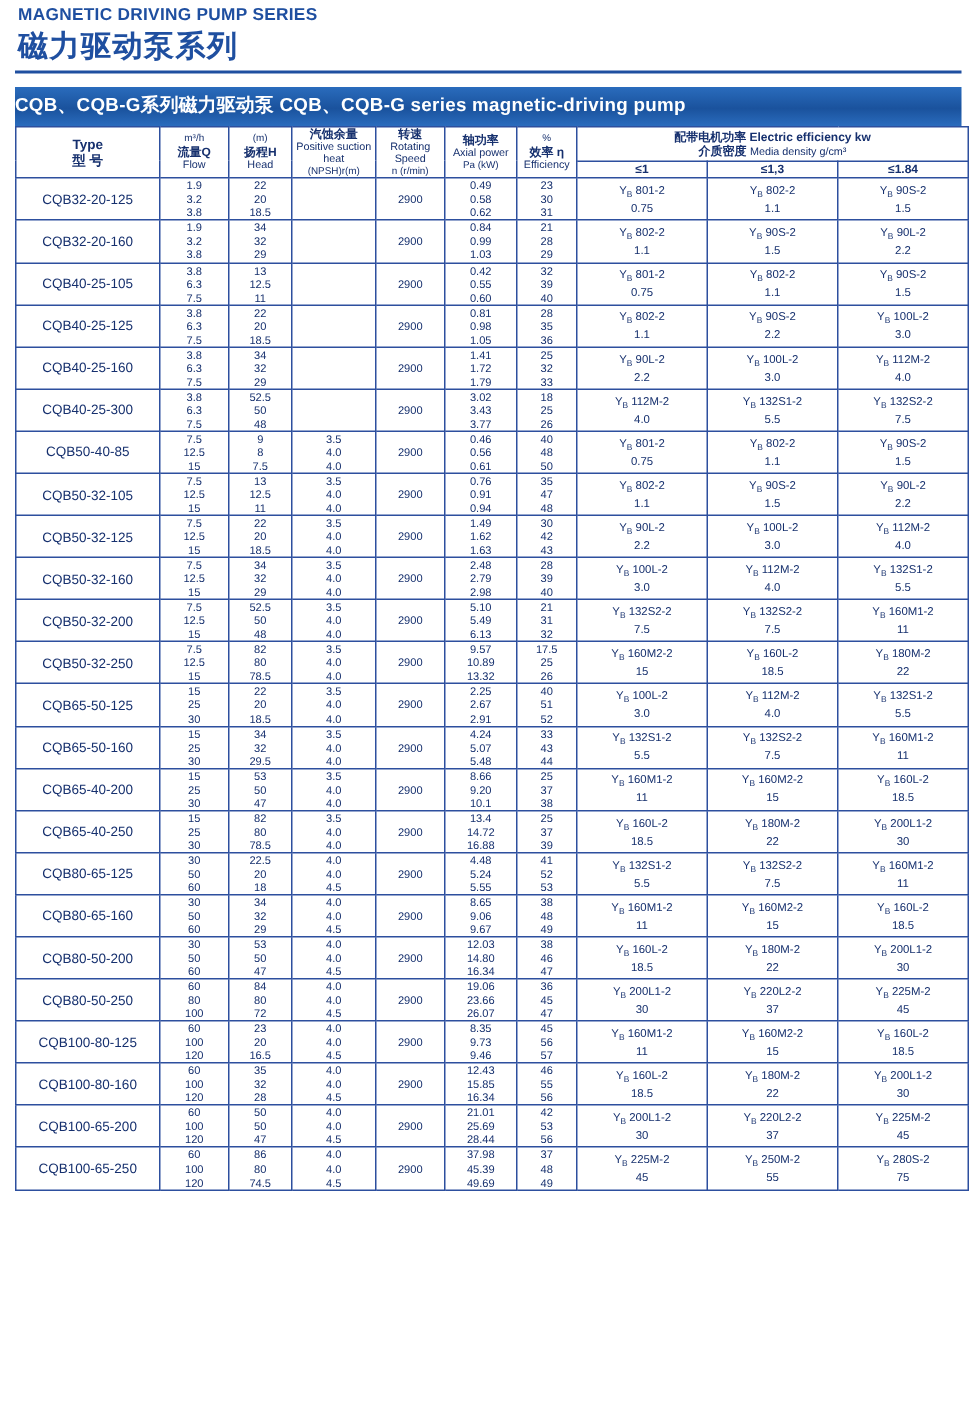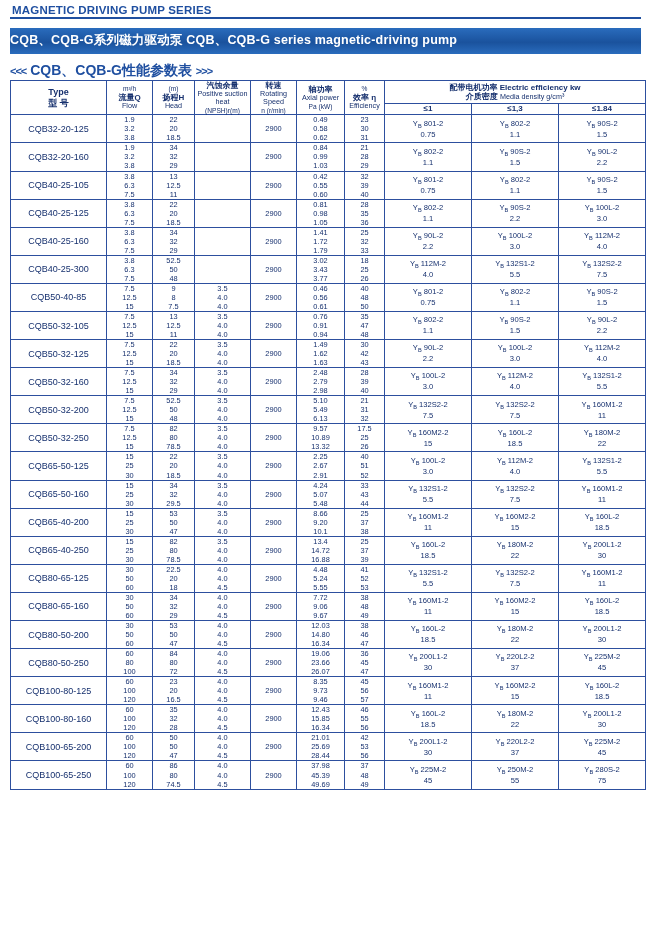--- a/index.html
+++ b/index.html
@@ -80,29 +80,25 @@
   .yb .y{font-size:7.6px;}
   .yb .b{font-size:5.6px;vertical-align:-2px;}
   .motorline2{display:block;font-size:7.6px;}
 </style>
 </head>
 <body>
 
 <div class="page">
 
   <div class="hdr-en">MAGNETIC DRIVING PUMP SERIES</div>
+  <div class="hdr-cn">磁力驱动泵系列</div>
   <div class="hdr-rule"></div>
 
   <div class="banner">CQB、CQB-G系列磁力驱动泵 CQB、CQB-G series magnetic-driving pump</div>
 
-  <div class="sub1">
-    <span class="ch">&lt;&lt;&lt;</span>
-    <span>CQB、CQB-G性能参数表</span>
-    <span class="ch">&gt;&gt;&gt;</span>
-  </div>
 
   <table class="params">
     <colgroup>
       <col style="width:96px">
       <col style="width:46px">
       <col style="width:42px">
       <col style="width:56px">
       <col style="width:46px">
       <col style="width:48px">
       <col style="width:40px">
@@ -531,21 +527,21 @@
           <td class="num">30
 50
 60</td>
           <td class="num">34
 32
 29</td>
           <td class="num">4.0
 4.0
 4.5</td>
           <td class="num">2900</td>
-          <td class="num">7.72
+          <td class="num">8.65
 9.06
 9.67</td>
           <td class="num">38
 48
 49</td>
           <td class="motor"><span class="yb"><span class="y">Y</span><span class="b">B</span></span> 160M1-2<span class="motorline2">11</span></td>
           <td class="motor"><span class="yb"><span class="y">Y</span><span class="b">B</span></span> 160M2-2<span class="motorline2">15</span></td>
           <td class="motor"><span class="yb"><span class="y">Y</span><span class="b">B</span></span> 160L-2<span class="motorline2">18.5</span></td>
         </tr>
         <tr>

